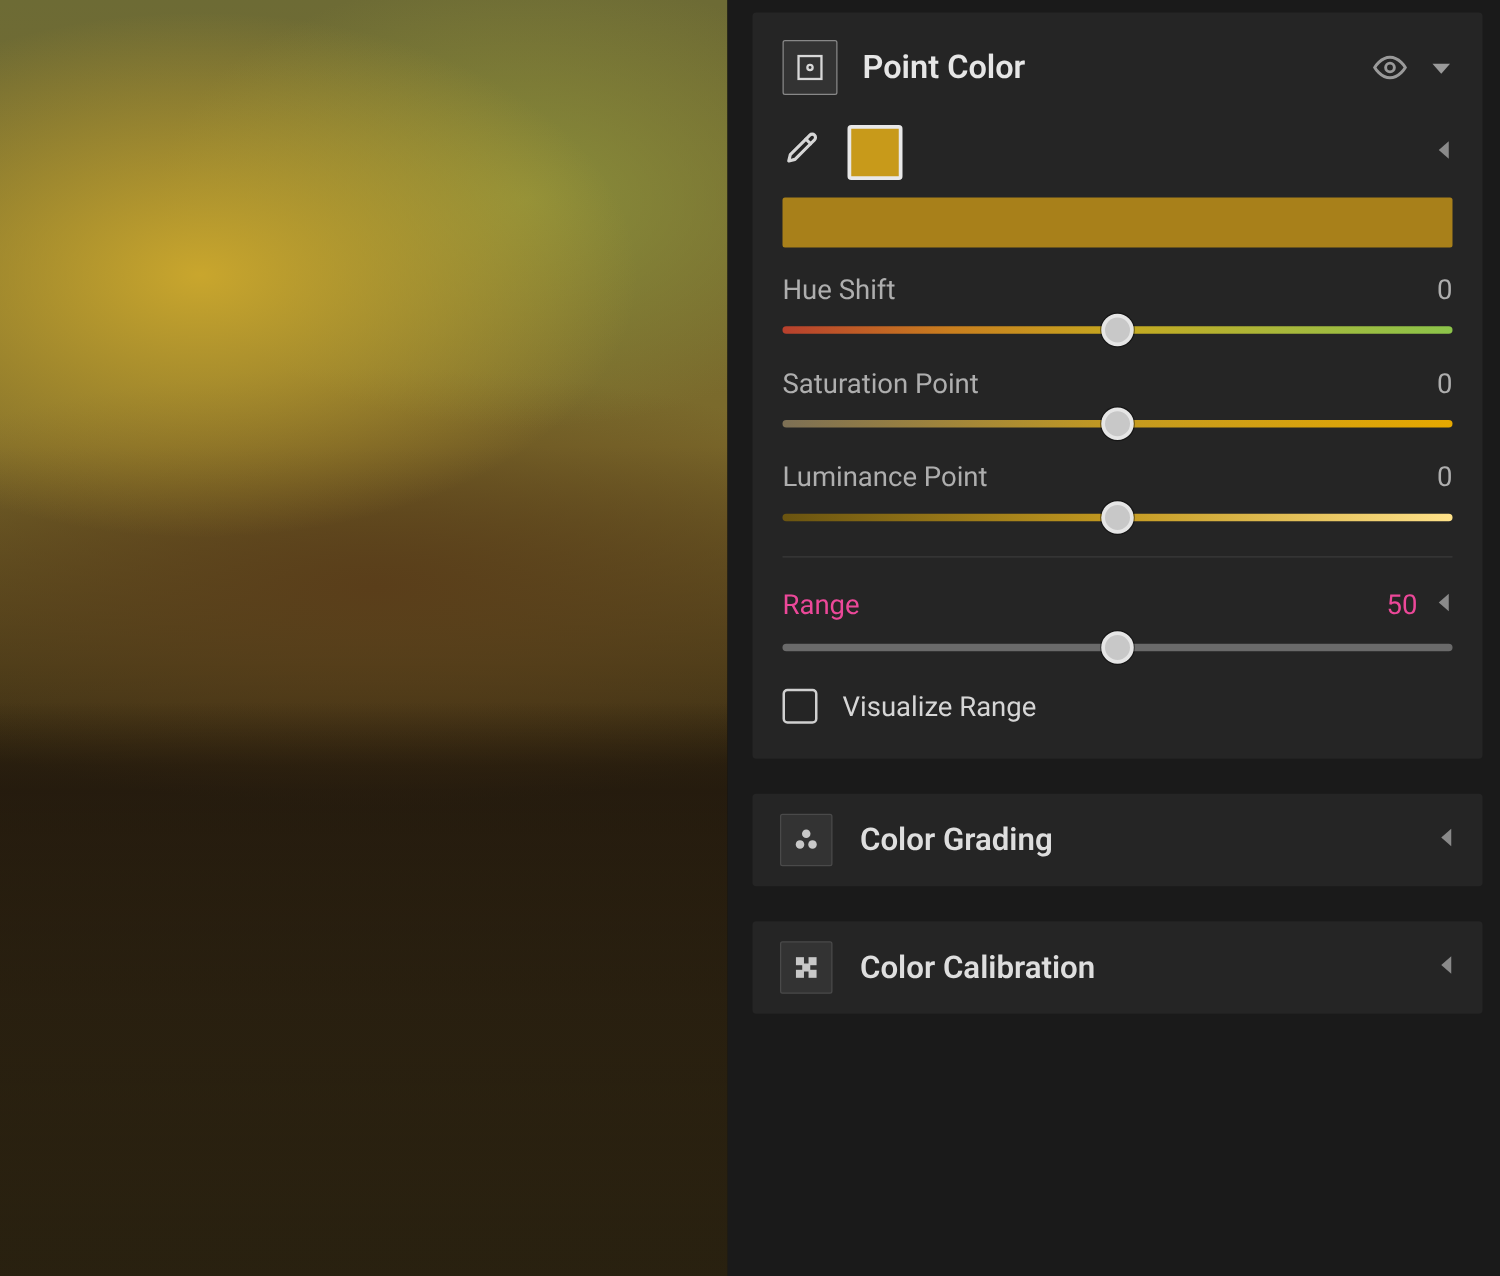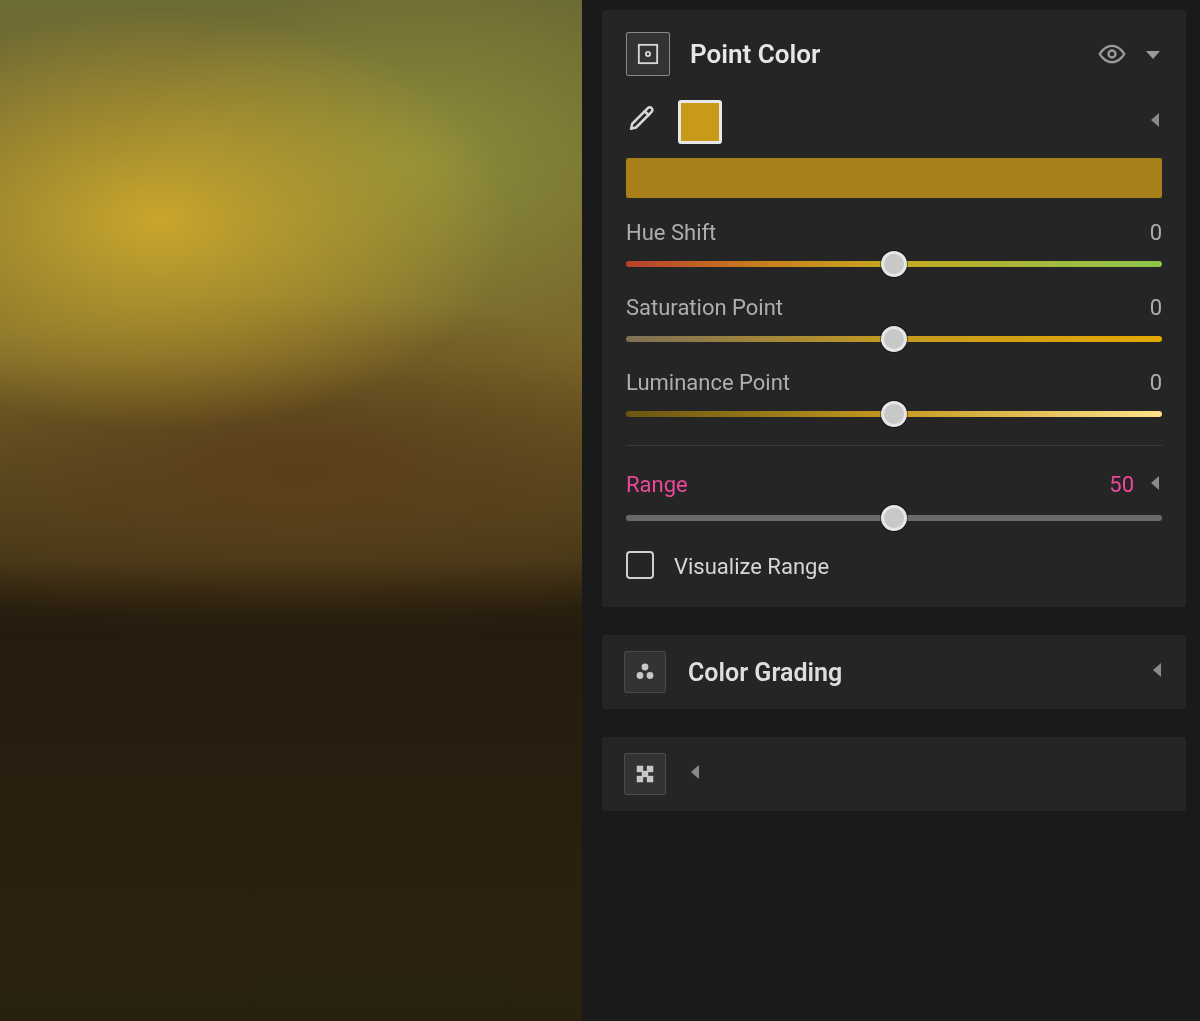--- a/index.html
+++ b/index.html
@@ -35,21 +35,21 @@
   .slider-track.sat { background: linear-gradient(90deg, #7d7055 0%, #c49a20 50%, #e6a800 100%); }
   .slider-track.lum { background: linear-gradient(90deg, #6a5410 0%, #c49a20 50%, #ffe28a 100%); }
   .slider-track.range { background: #6a6a6a; }
   .thumb { position:absolute; top:50%; width:26px; height:26px; border-radius:50%; background:#c8c8c8; border:3px solid #e6e6e6; transform:translate(-50%,-50%); box-shadow: 0 0 0 1px rgba(0,0,0,0.4); }
   .divider { height:1px; background:#3a3a3a; margin: 8px 0 26px; }
   .range-row { display:flex; justify-content:space-between; align-items:center; font-size:22px; color:#ec4899; margin-bottom:18px; }
   .range-right { display:flex; align-items:flex-start; gap:14px; }
   .check-row { display:flex; align-items:flex-end; gap:20px; margin-top:30px; }
   .checkbox { width:28px; height:28px; border:2.5px solid #d0d0d0; border-radius:4px; }
   .check-label { font-size:22px; color:#d6d6d6; }
-  .panel-collapsed { display:flex; align-items:center; padding: 16px 22px; gap:22px; }
+  .panel-collapsed { display:flex; align-items:center; padding: 16px 22px; gap:22px;justify-content:space-between; }
   .panel-collapsed .icon-btn { width:42px; height:42px; background:#333; border-color:#4a4a4a; }
   .panel-collapsed .title { font-size:25px; color:#dedede; font-weight:600; flex:1; }
   .spacer { flex:1; }
 </style>
 </head>
 <body>
 
 <div class="app">
   <div class="preview"></div>
 
@@ -169,20 +169,21 @@
     <div class="panel-collapsed">
       <div class="icon-btn">
         <svg width="22" height="22" viewBox="0 0 24 24" fill="#c8c8c8">
             <rect x="3" y="3" width="7" height="7"></rect>
             <rect x="14" y="3" width="7" height="7"></rect>
             <rect x="3" y="14" width="7" height="7"></rect>
             <rect x="14" y="14" width="7" height="7"></rect>
             <rect x="8.5" y="8.5" width="7" height="7"></rect>
           </svg>
       </div>
+      <div class="title">Color Calibration</div>
       <span class="tri-left">
         <svg width="14" height="18" viewBox="0 0 14 18">
             <polygon points="11,2 11,16 3,9" fill="#8a8a8a"></polygon>
           </svg>
       </span>
     </div>
 
   </div>
 </div>
 

